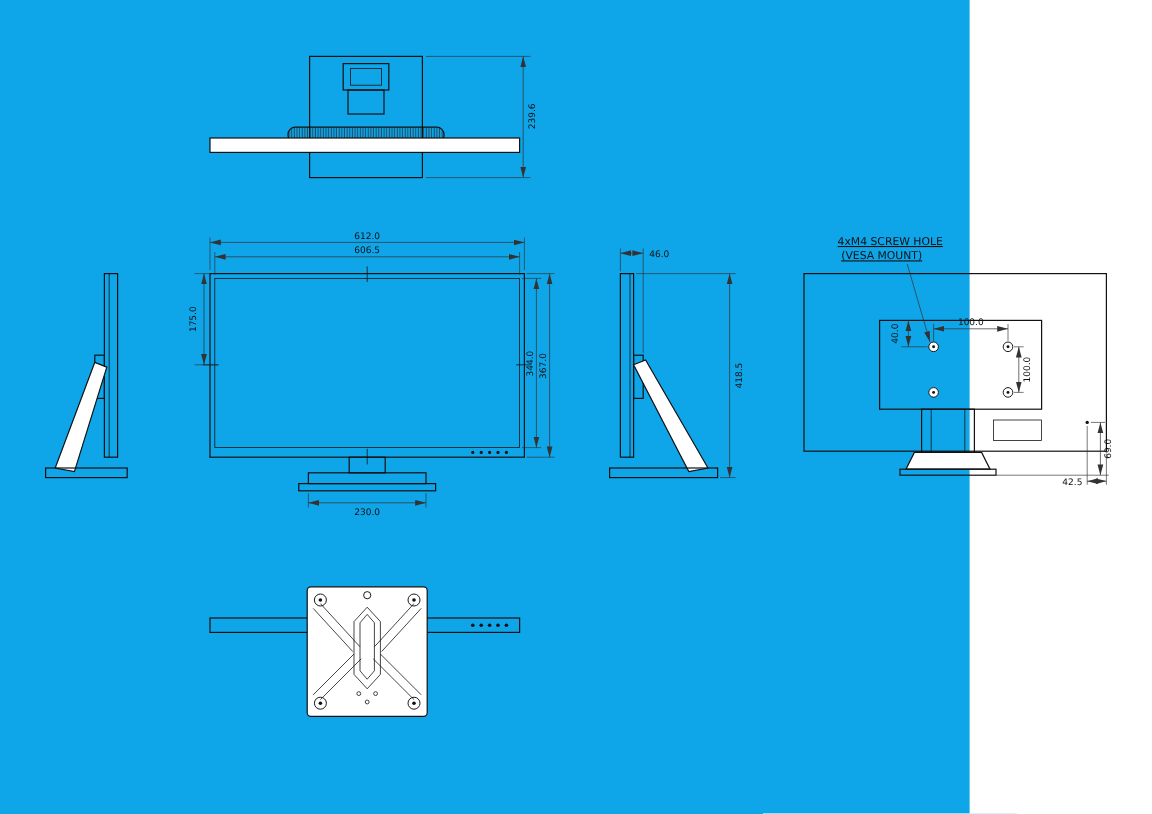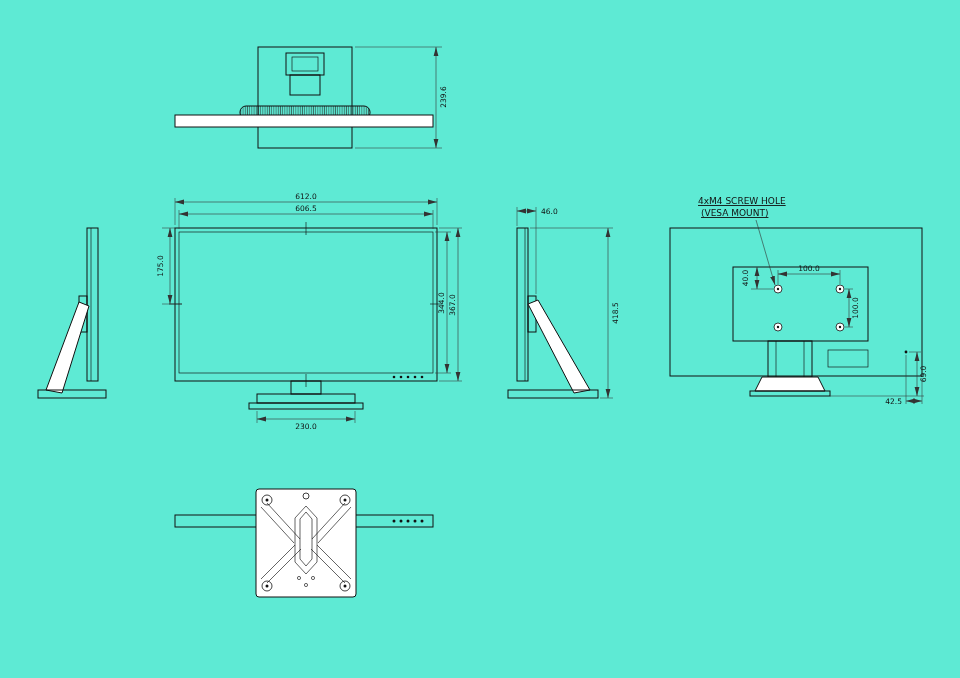--- a/index.html
+++ b/index.html
@@ -1,16 +1,16 @@
 <!DOCTYPE html>
 <html><head>
 <meta charset="utf-8">
 <style>
   html,body{margin:0;padding:0;background:#fff;width:960px;height:678px;overflow:hidden}
-  .stage{position:relative;width:960px;height:678px;background:#5eead4}
+  .stage{position:relative;width:808px;height:678px;background:#0ea5e9}
   svg{display:block;position:absolute;left:0;top:0}
   .ol{fill:none;stroke:#111;stroke-width:1}
   .olw{fill:#fff;stroke:#111;stroke-width:1}
   .thin{fill:none;stroke:#111;stroke-width:.65}
   .ext{fill:none;stroke:#333;stroke-width:.55}
   .dim{fill:none;stroke:#333;stroke-width:.6}
   text{font-family:"DejaVu Sans","Liberation Sans",sans-serif;font-size:7.5px;fill:#111}
   .ann{font-size:9px;text-decoration:underline}
   .dot{fill:#111;stroke:none}
   .hole{fill:#fff;stroke:#111;stroke-width:.8}

